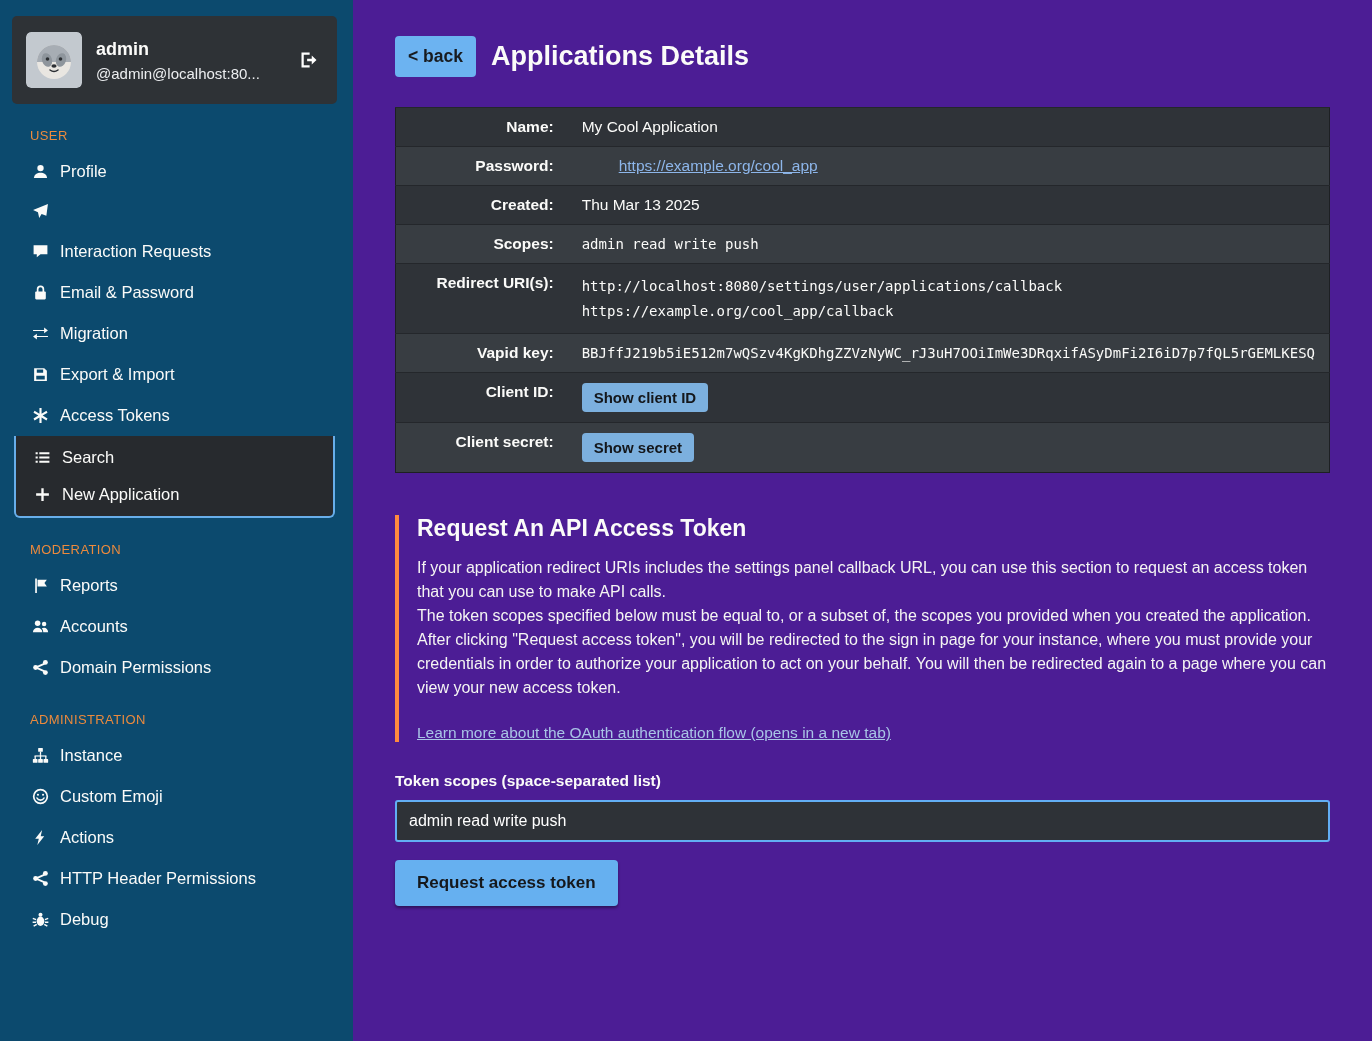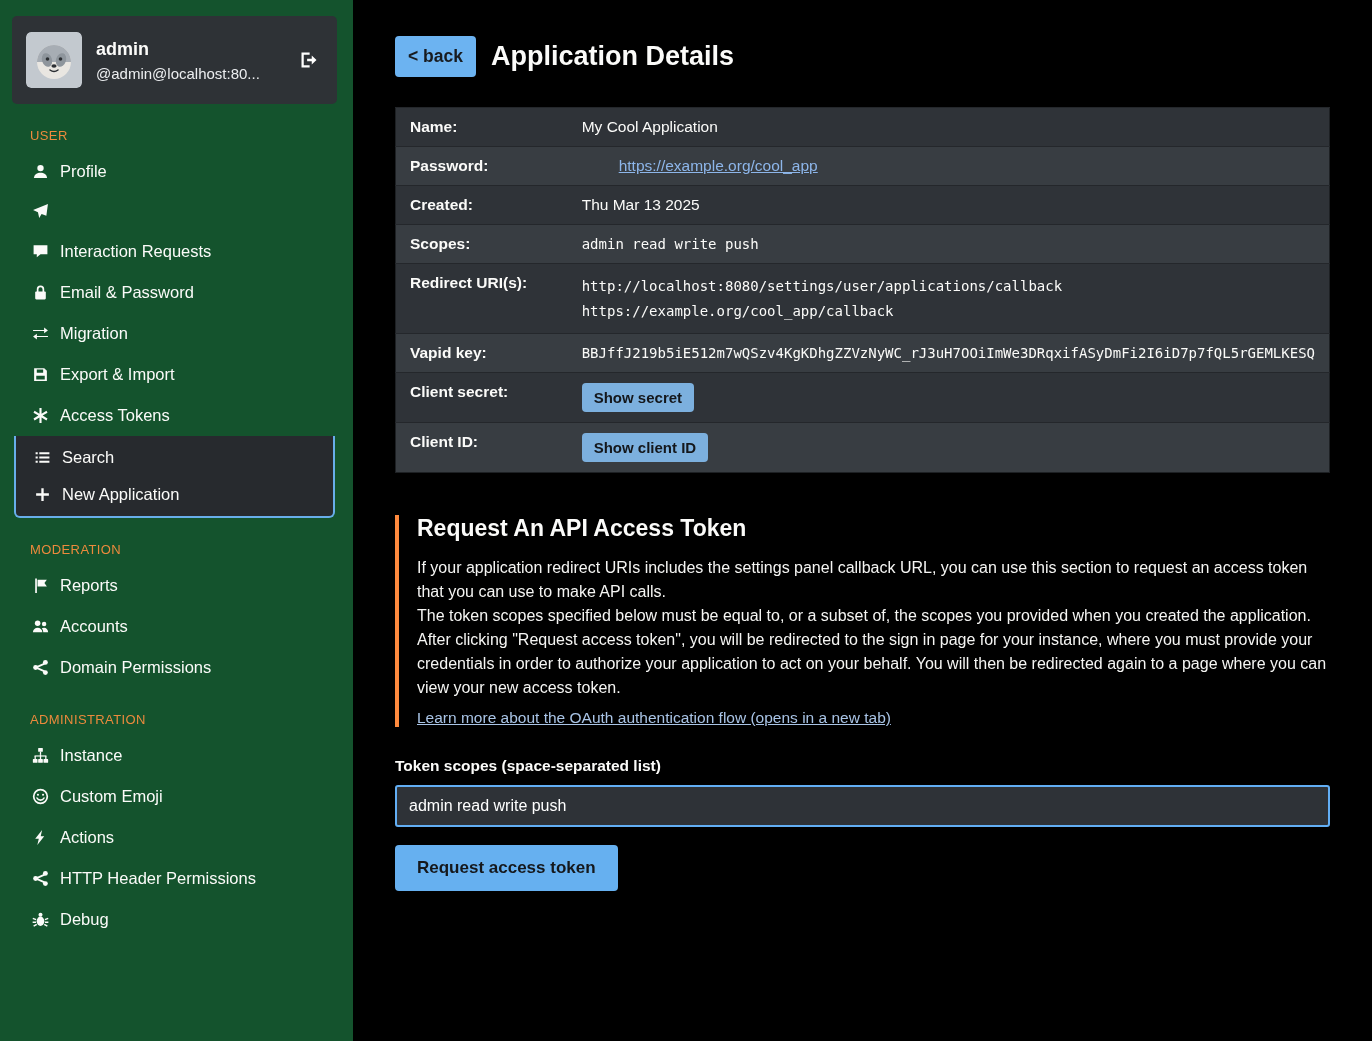--- a/index.html
+++ b/index.html
@@ -7,21 +7,21 @@
   body {
     display:flex;
     background:#24272b;
     color:#fbfbf9;
     font-family:"Liberation Sans","DejaVu Sans",sans-serif;
     font-size:16px;
   }
   svg { fill:currentColor; display:block; }
 
   
-  .sidebar { flex:0 0 353px; width:353px; background:#14532d; padding:16px 16px 0 12px; overflow:hidden; }
+  .sidebar { flex:0 0 353px; width:353px; background:#0c4a6e; padding:16px 16px 0 12px; overflow:hidden; }
   .user-card {
     background:#2e3236; border-radius:5px; padding:16px 14px; display:flex; align-items:center; gap:14px;
   }
   .avatar { width:56px; height:56px; flex:0 0 56px; border-radius:5px; overflow:hidden; }
   .user-info { flex:1; min-width:0; }
   .username { font-weight:bold; font-size:18px; }
   .handle { font-size:15px; margin-top:5px; color:#eceef0; white-space:nowrap; overflow:hidden; }
   .logout { color:#fff; cursor:pointer; padding:4px; }
 
   .section-label {
@@ -41,45 +41,45 @@
     background:#68aeea; color:#15202e; font-weight:bold;
     border-radius:6px 6px 0 0; padding:11px 16px;
   }
   .submenu {
     border:2px solid #68aeea; border-top:none; border-radius:0 0 6px 6px;
     background:#272a2e; padding:3px 0;
   }
   .submenu .nav-item { padding:9px 16px; }
 
   
-  .main { flex:1; background:#000000; padding:36px 42px 0 42px; overflow:hidden; }
+  .main { flex:1; background:#4c1d95; padding:36px 42px 0 42px; overflow:hidden; }
   .header-row { display:flex; align-items:center; gap:15px; }
   .btn {
     border:none; border-radius:4px; font-family:inherit; font-weight:bold; cursor:pointer;
   }
   .btn-back { background:#6cb3f1; color:#181b1f; font-size:17.5px; padding:10px 13px; }
   .page-title { font-size:27px; font-weight:bold; }
 
   .details-table {
     width:100%; border-collapse:collapse; margin-top:30px;
     border:1px solid #1d2023; font-size:15.5px;
   }
   .details-table tr:nth-child(odd)  { background:#2f3338; }
   .details-table tr:nth-child(even) { background:#383d42; }
   .details-table td { padding:10px 14px; border-top:1px solid #24272b; vertical-align:middle; }
-  .details-table td.label { font-weight:bold; width:192px; white-space:nowrap; vertical-align:top; }
+  .details-table td.label { font-weight:bold; width:192px; white-space:nowrap; vertical-align:top;text-align:right; }
   .mono { font-family:"DejaVu Sans Mono","Liberation Mono",monospace; font-size:14px; }
   .mono div { line-height:1.75; }
   .table-link { color:#8db6ea;padding-left:37px; }
   .btn-show { background:#7cb0de; color:#14171b; font-size:15px; padding:6px 12px; }
 
   .info-section { border-left:4px solid #ff8a3e; padding-left:18px; margin-top:42px; }
   .info-section h2 { font-size:23px; margin-bottom:14px; }
   .info-section p { font-size:16px; line-height:1.5; color:#f5f5f3; }
-  .learn-link { display:inline-block; margin-top:9px; color:#a9c4e6; font-size:15.5px; }
+  .learn-link { display:inline-block; margin-top:24px; color:#a9c4e6; font-size:15.5px; }
 
   .form-area { margin-top:30px; }
   .form-area label { display:block; font-weight:bold; font-size:15.5px; }
   .scopes-input {
     display:block; width:100%; margin-top:10px;
     background:#2e3237; border:2px solid #62aef4; border-radius:3px;
     color:#fff; font-size:16px; padding:10px 12px; font-family:inherit; outline:none;
   }
   .btn-primary {
     margin-top:18px; background:#66b0f0; color:#15181c; font-size:17px;
@@ -306,21 +306,21 @@
         </span>
       <span class="nav-label">Debug</span>
     </div>
   </nav>
 </aside>
 
 <main class="main">
 
   <div class="header-row">
     <button class="btn btn-back">&lt; back</button>
-    <h1 class="page-title">Application Details</h1>
+    <h1 class="page-title">Applications Details</h1>
   </div>
 
   <table class="details-table">
     <tbody>
       <tr>
         <td class="label">Name:</td>
         <td class="value">My Cool Application</td>
       </tr>
       <tr>
         <td class="label">Password:</td>
@@ -341,29 +341,29 @@
         <td class="value mono">
           <div>http://localhost:8080/settings/user/applications/callback</div>
           <div>https://example.org/cool_app/callback</div>
         </td>
       </tr>
       <tr>
         <td class="label">Vapid key:</td>
         <td class="value mono">BBJffJ219b5iE512m7wQSzv4KgKDhgZZVzNyWC_rJ3uH7OOiImWe3DRqxifASyDmFi2I6iD7p7fQL5rGEMLKESQ</td>
       </tr>
       <tr>
+        <td class="label">Client ID:</td>
+        <td class="value">
+          <button class="btn btn-show">Show client ID</button>
+        </td>
+      </tr>
+      <tr>
         <td class="label">Client secret:</td>
         <td class="value">
           <button class="btn btn-show">Show secret</button>
-        </td>
-      </tr>
-      <tr>
-        <td class="label">Client ID:</td>
-        <td class="value">
-          <button class="btn btn-show">Show client ID</button>
         </td>
       </tr>
     </tbody>
   </table>
 
   <section class="info-section">
     <h2>Request An API Access Token</h2>
     <p>If your application redirect URIs includes the settings panel callback URL, you can use this section to request an access token that you can use to make API calls.</p>
     <p>The token scopes specified below must be equal to, or a subset of, the scopes you provided when you created the application.</p>
     <p>After clicking "Request access token", you will be redirected to the sign in page for your instance, where you must provide your credentials in order to authorize your application to act on your behalf. You will then be redirected again to a page where you can view your new access token.</p>

